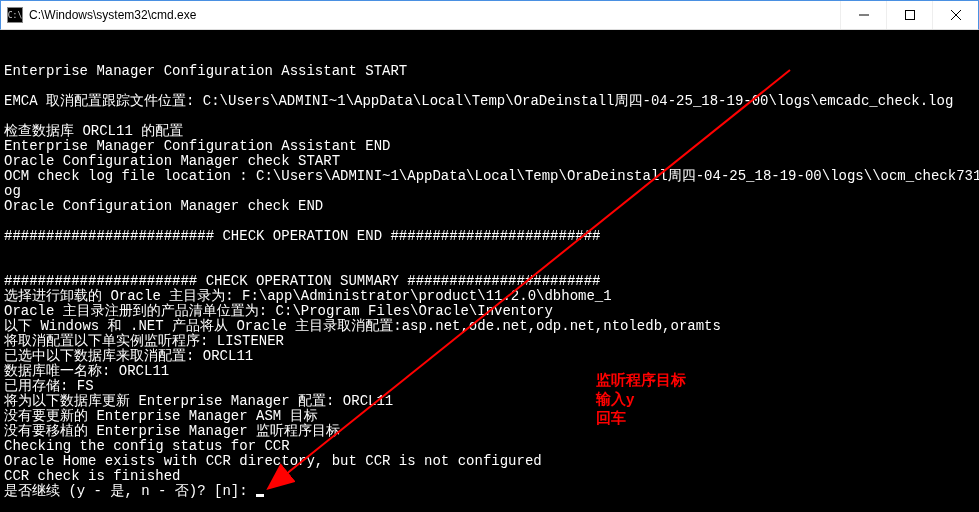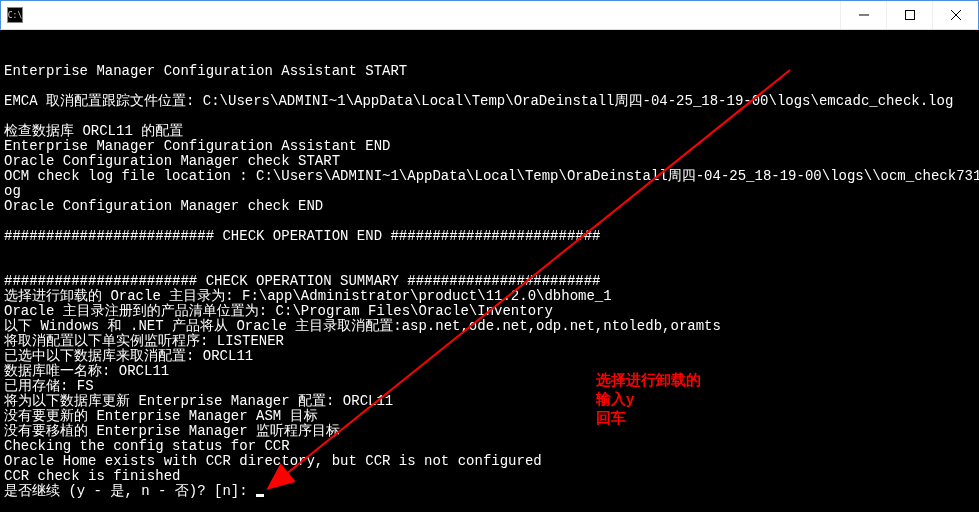--- a/index.html
+++ b/index.html
@@ -98,20 +98,21 @@
     left: 0;
     pointer-events: none;
   }
 </style>
 </head>
 <body>
 
 <div class="titlebar">
   <div class="title-left">
     <div class="app-icon">C:\</div>
+    <div class="title-text">C:\Windows\system32\cmd.exe</div>
   </div>
   <div class="win-buttons">
     <div class="win-btn">
       <svg width="10" height="10" viewBox="0 0 10 10">
           <line x1="0" y1="5" x2="10" y2="5" stroke="#000" stroke-width="1"></line>
         </svg>
     </div>
     <div class="win-btn">
       <svg width="10" height="10" viewBox="0 0 10 10">
           <rect x="0.5" y="0.5" width="9" height="9" fill="none" stroke="#000" stroke-width="1"></rect>
@@ -122,21 +123,21 @@
           <line x1="0" y1="0" x2="10" y2="10" stroke="#000" stroke-width="1"></line>
           <line x1="10" y1="0" x2="0" y2="10" stroke="#000" stroke-width="1"></line>
         </svg>
     </div>
   </div>
 </div>
 
 <div class="terminal" id="terminal"><span class="line"></span><span class="line"></span><span class="line">Enterprise Manager Configuration Assistant START</span><span class="line"></span><span class="line">EMCA 取消配置跟踪文件位置: C:\Users\ADMINI~1\AppData\Local\Temp\OraDeinstall周四-04-25_18-19-00\logs\emcadc_check.log</span><span class="line"></span><span class="line">检查数据库 ORCL11 的配置</span><span class="line">Enterprise Manager Configuration Assistant END</span><span class="line">Oracle Configuration Manager check START</span><span class="line">OCM check log file location : C:\Users\ADMINI~1\AppData\Local\Temp\OraDeinstall周四-04-25_18-19-00\logs\\ocm_check7314.l</span><span class="line">og</span><span class="line">Oracle Configuration Manager check END</span><span class="line"></span><span class="line">######################### CHECK OPERATION END #########################</span><span class="line"></span><span class="line"></span><span class="line">####################### CHECK OPERATION SUMMARY #######################</span><span class="line">选择进行卸载的 Oracle 主目录为: F:\app\Administrator\product\11.2.0\dbhome_1</span><span class="line">Oracle 主目录注册到的产品清单位置为: C:\Program Files\Oracle\Inventory</span><span class="line">以下 Windows 和 .NET 产品将从 Oracle 主目录取消配置:asp.net,ode.net,odp.net,ntoledb,oramts</span><span class="line">将取消配置以下单实例监听程序: LISTENER</span><span class="line">已选中以下数据库来取消配置: ORCL11</span><span class="line">数据库唯一名称: ORCL11</span><span class="line">已用存储: FS</span><span class="line">将为以下数据库更新 Enterprise Manager 配置: ORCL11</span><span class="line">没有要更新的 Enterprise Manager ASM 目标</span><span class="line">没有要移植的 Enterprise Manager 监听程序目标</span><span class="line">Checking the config status for CCR</span><span class="line">Oracle Home exists with CCR directory, but CCR is not configured</span><span class="line">CCR check is finished</span><span class="line">是否继续 (y - 是, n - 否)? [n]: <span class="cursor"></span></span></div>
 
 <div class="annotation">
-  <div>选择进行卸载的</div>
+  <div>监听程序目标</div>
   <div>输入y</div>
   <div>回车</div>
 </div>
 
 <svg class="arrow" width="979" height="482">
   <defs>
     <marker id="arrowhead" markerWidth="14" markerHeight="12" refX="2" refY="6" orient="auto">
       <polygon points="0 0, 14 6, 0 12" fill="#ff0000"></polygon>
     </marker>
   </defs>

